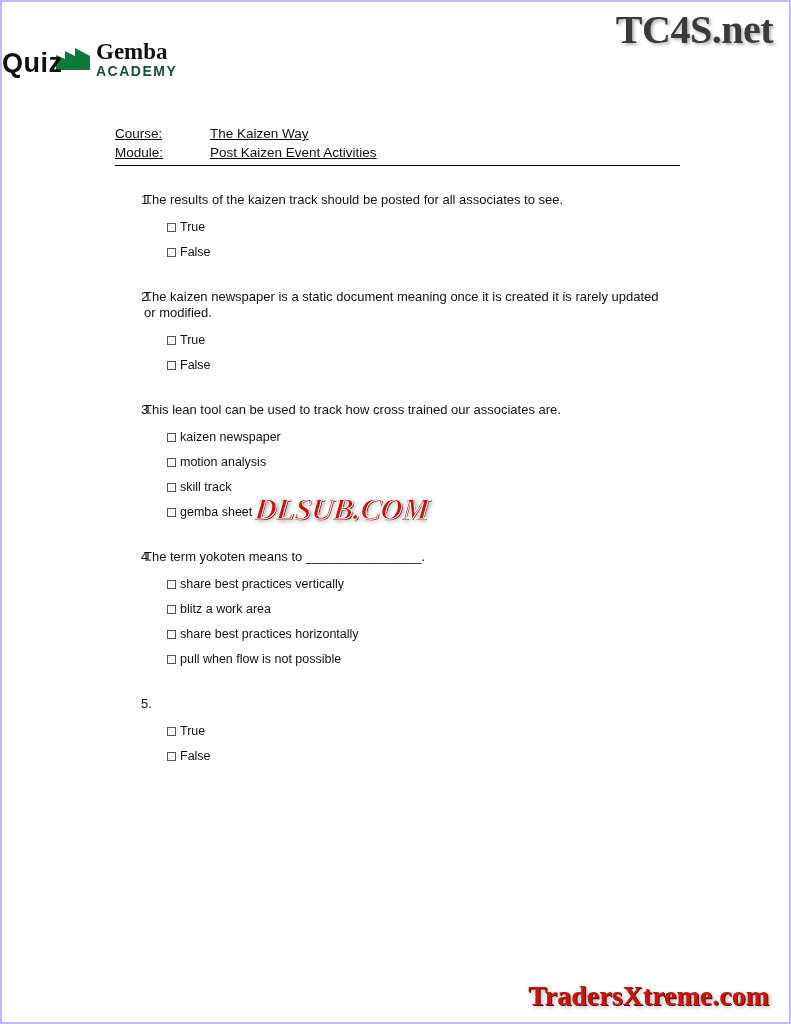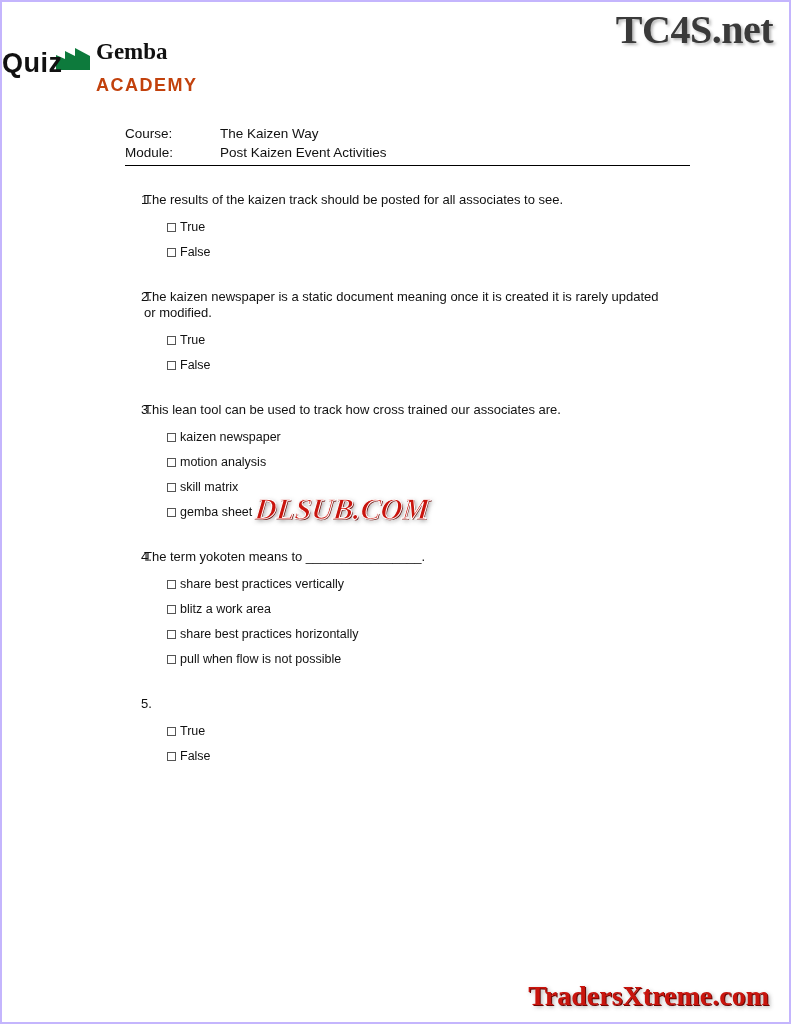--- a/index.html
+++ b/index.html
@@ -95,44 +95,45 @@
     font-family: "Liberation Serif", serif;
     font-weight: bold;
     font-size: 23px;
     color: #111111;
     letter-spacing: 0px;
     display: block;
   }
   .logo-academy {
     font-family: "Liberation Sans", sans-serif;
     font-weight: bold;
-    font-size: 18px;
-    color: #c2410c;
+    font-size: 14px;
+    color: #14532d;
     letter-spacing: 1.5px;
     display: block;
-    margin-top: 13px;
+    margin-top: 1px;
   }
   .doc-title {
     position: absolute;
     left: 0;
     top: 18px;
     width: 791px;
     font-family: "Liberation Sans", sans-serif;
     font-weight: bold;
     font-size: 27px;
     color: #111111;
     letter-spacing: 0.5px;
   }
 
   
   .meta {
     position: absolute;
-    left: 123px;
+    left: 113px;
     top: 122px;
     width: 565px;
+    text-decoration: underline;
   }
   .meta-row {
     display: flex;
     font-size: 13.5px;
     color: #111111;
     line-height: 19px;
   }
   .meta-label {
     width: 95px;
     flex: 0 0 95px;
@@ -268,21 +269,21 @@
           <div class="option">
             <span class="checkbox"></span>
             <span class="option-label">kaizen newspaper</span>
           </div>
           <div class="option">
             <span class="checkbox"></span>
             <span class="option-label">motion analysis</span>
           </div>
           <div class="option">
             <span class="checkbox"></span>
-            <span class="option-label">skill matrix</span>
+            <span class="option-label">skill track</span>
           </div>
           <div class="option">
             <span class="checkbox"></span>
             <span class="option-label">gemba sheet</span>
           </div>
         </div>
       </div>
       <div class="q-block">
         <div class="q-head">
           <div class="q-num">4.</div>

